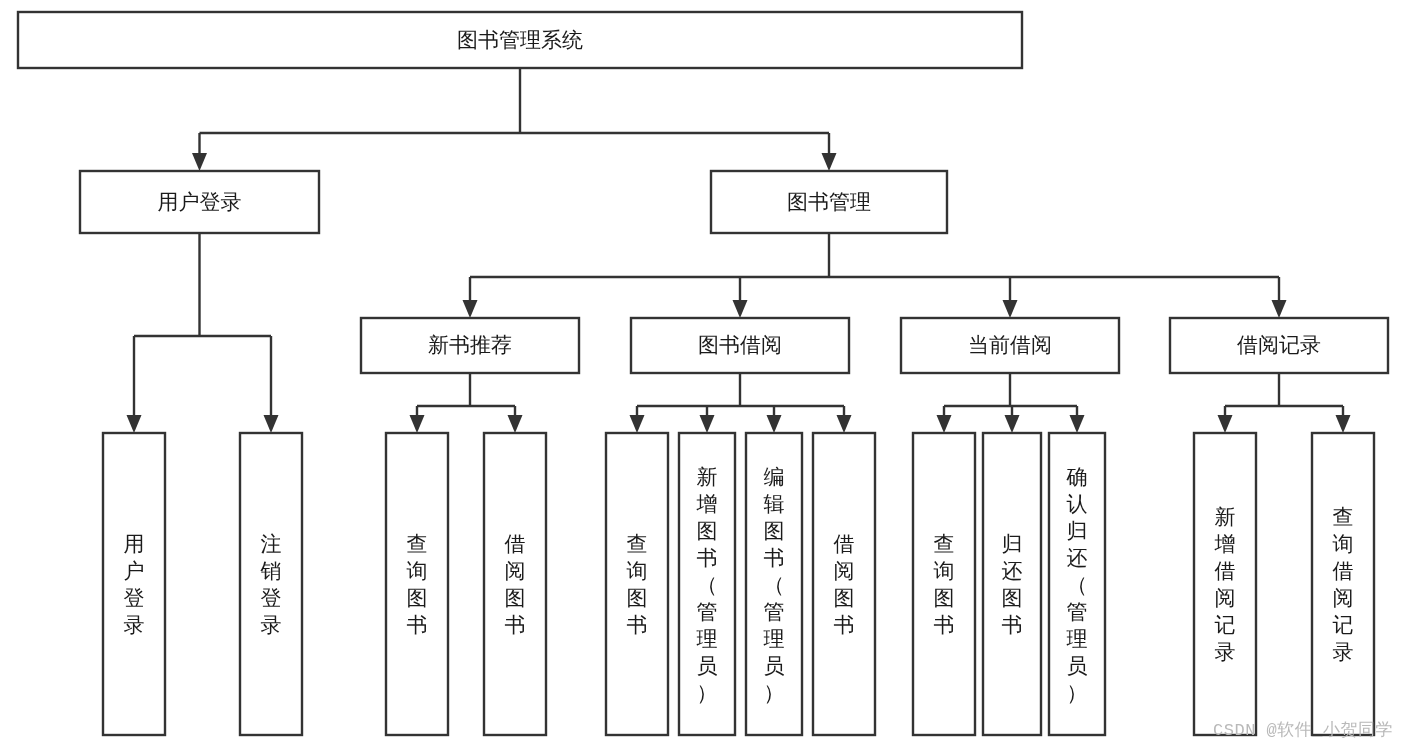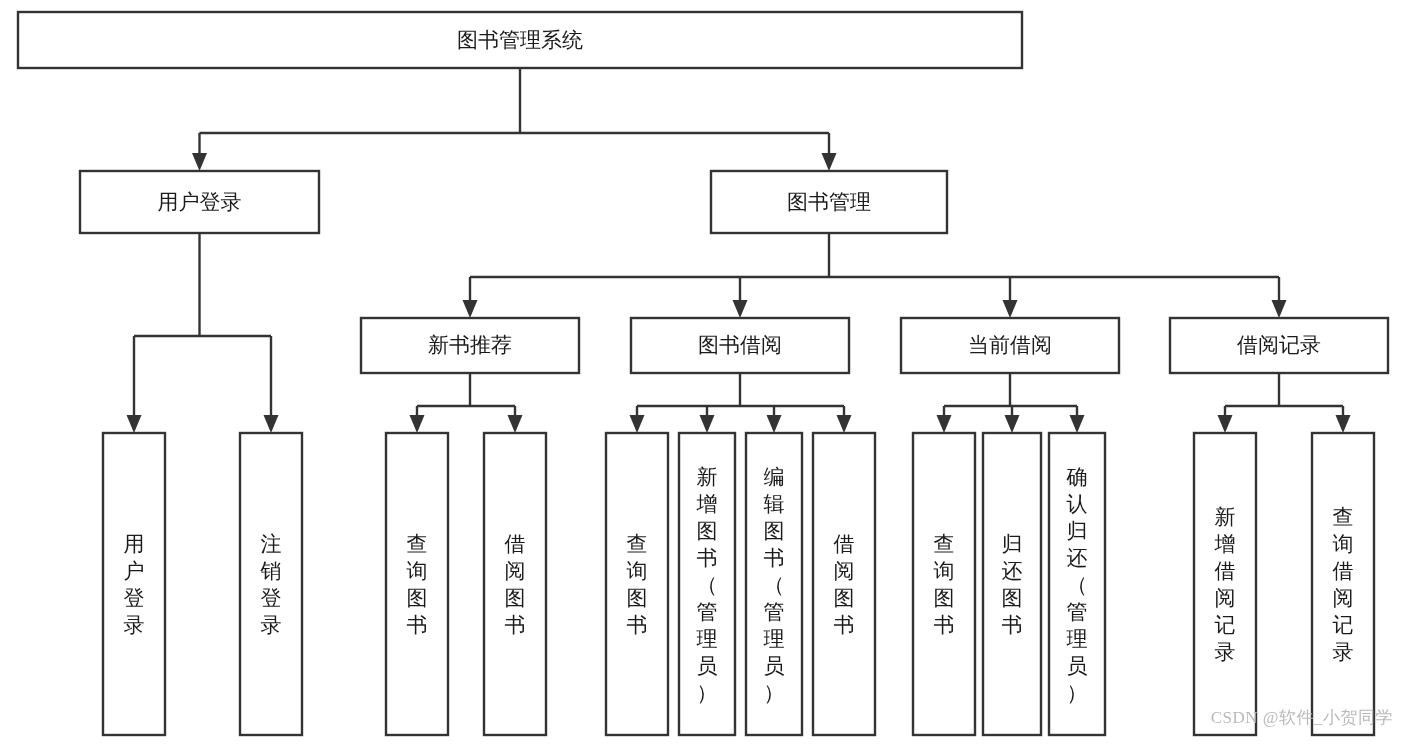--- a/index.html
+++ b/index.html
@@ -52,22 +52,22 @@
   }
   .node-label-v {
     font-family: "Liberation Sans", "DejaVu Sans", sans-serif;
     font-size: 21px;
     fill: #1b1b1b;
     text-anchor: middle;
   }
   .watermark {
     position: absolute;
     right: 12px;
-    bottom: 18px;
-    font-family: Liberation Serif, serif;
+    bottom: 6px;
+    font-family: Liberation Mono, monospace;
     font-size: 17px;
     color: #b9b9b9;
     letter-spacing: 0.5px;
     white-space: nowrap;
     user-select: none;
     pointer-events: none;
   }
 </style>
 </head>
 <body>

